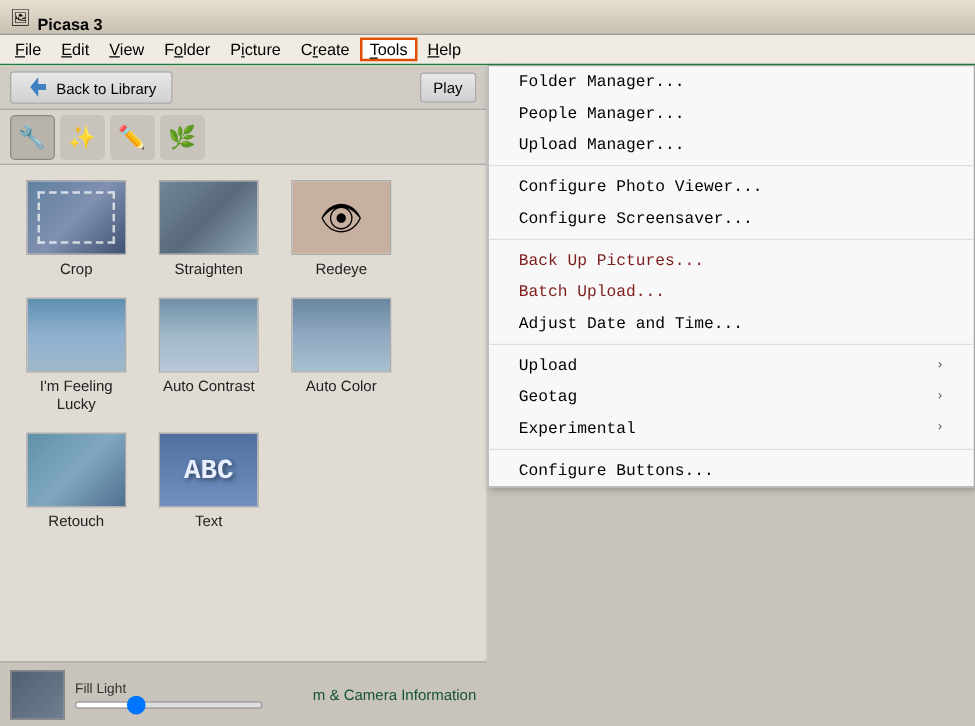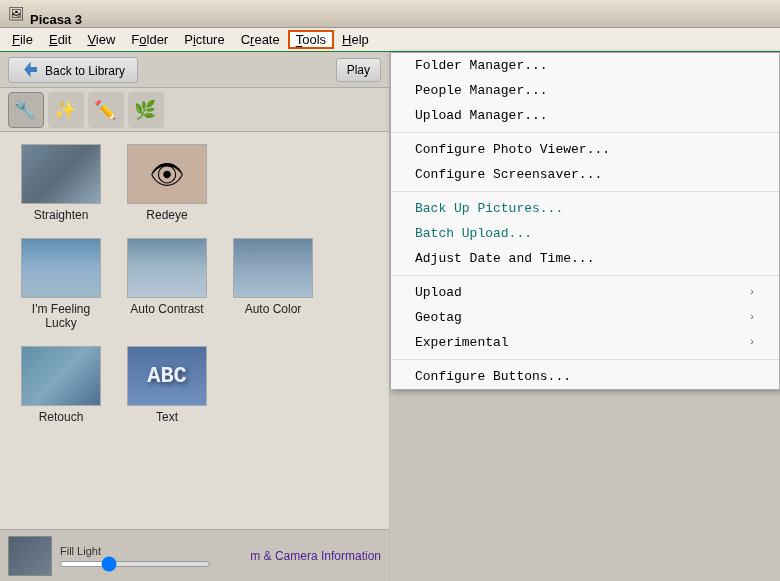--- a/index.html
+++ b/index.html
@@ -256,21 +256,21 @@
     .fill-light-slider {
       -webkit-appearance: none;
       height: 6px;
       background: linear-gradient(to right, #fff 0%, #fff 30%, #ddd 30%);
       border: 1px solid #999;
       border-radius: 3px;
       width: 150px;
     }
     .camera-info-label {
       font-size: 12px;
-      color: #4c1d95;
+      color: #14532d;
     }
 
     
     .right-panel {
       flex: 1;
       background: #c8c4bc;
       position: relative;
     }
 
     
@@ -289,21 +289,21 @@
       font-size: 13px;
       color: #000;
       cursor: pointer;
       white-space: nowrap;
       display: flex;
       justify-content: space-between;
       align-items: center;
       font-family: Liberation Mono, monospace;
     }
     .dropdown-item.disabled {
-      color: #0f766e;
+      color: #7f1d1d;
       cursor: default;
     }
     .dropdown-item.highlighted {
       background: #c8e0f0;
       border: 2px solid #e05000;
     }
     .dropdown-separator {
       height: 1px;
       background: #ddd;
       margin: 4px 0;
@@ -351,20 +351,26 @@
       <div class="tab-icon">✨</div>
       <div class="tab-icon">✏️</div>
       <div class="tab-icon">🌿</div>
     </div>
 
     <div class="tool-grid">
 
       <div class="tool-row">
         <div class="tool-item">
           <div class="tool-thumb">
+            <div class="thumb-crop"></div>
+          </div>
+          <span class="tool-label">Crop</span>
+        </div>
+        <div class="tool-item">
+          <div class="tool-thumb">
             <div class="thumb-straighten"></div>
           </div>
           <span class="tool-label">Straighten</span>
         </div>
         <div class="tool-item">
           <div class="tool-thumb">
             <div class="thumb-redeye"></div>
           </div>
           <span class="tool-label">Redeye</span>
         </div>

